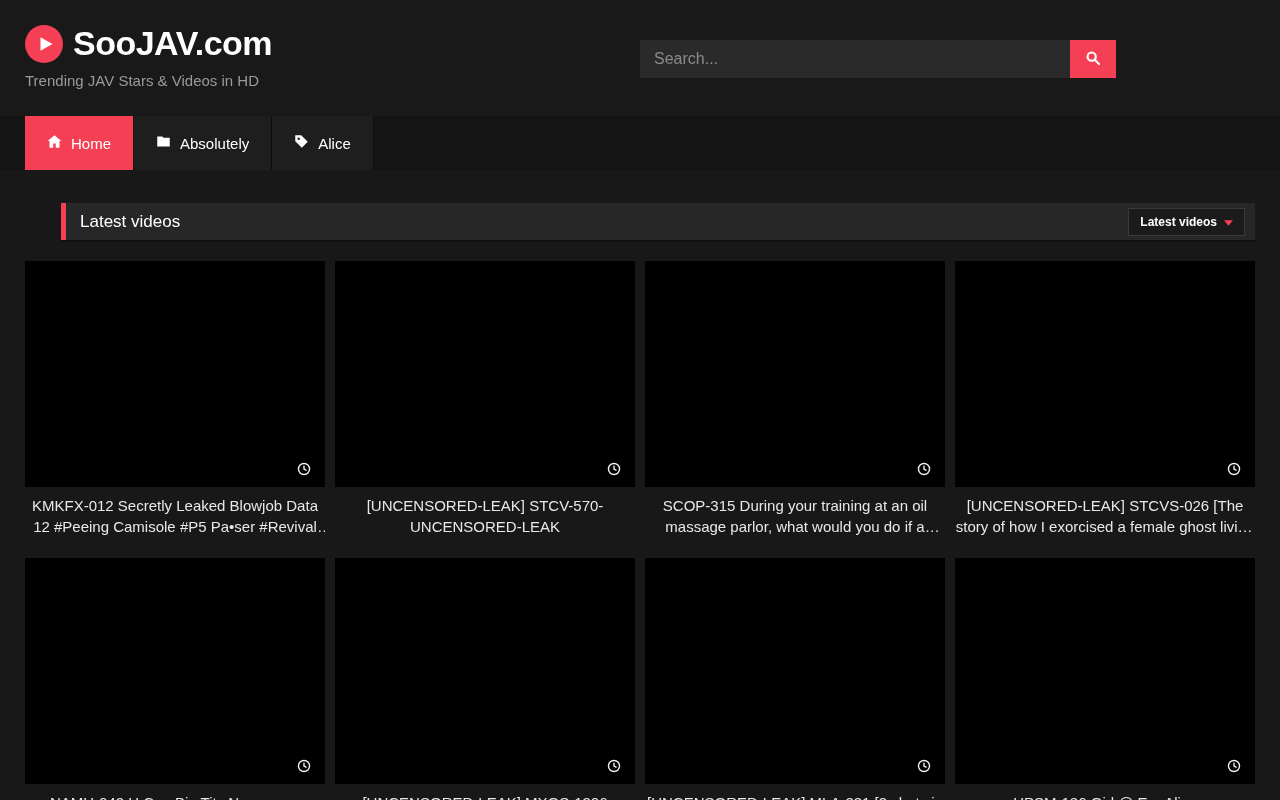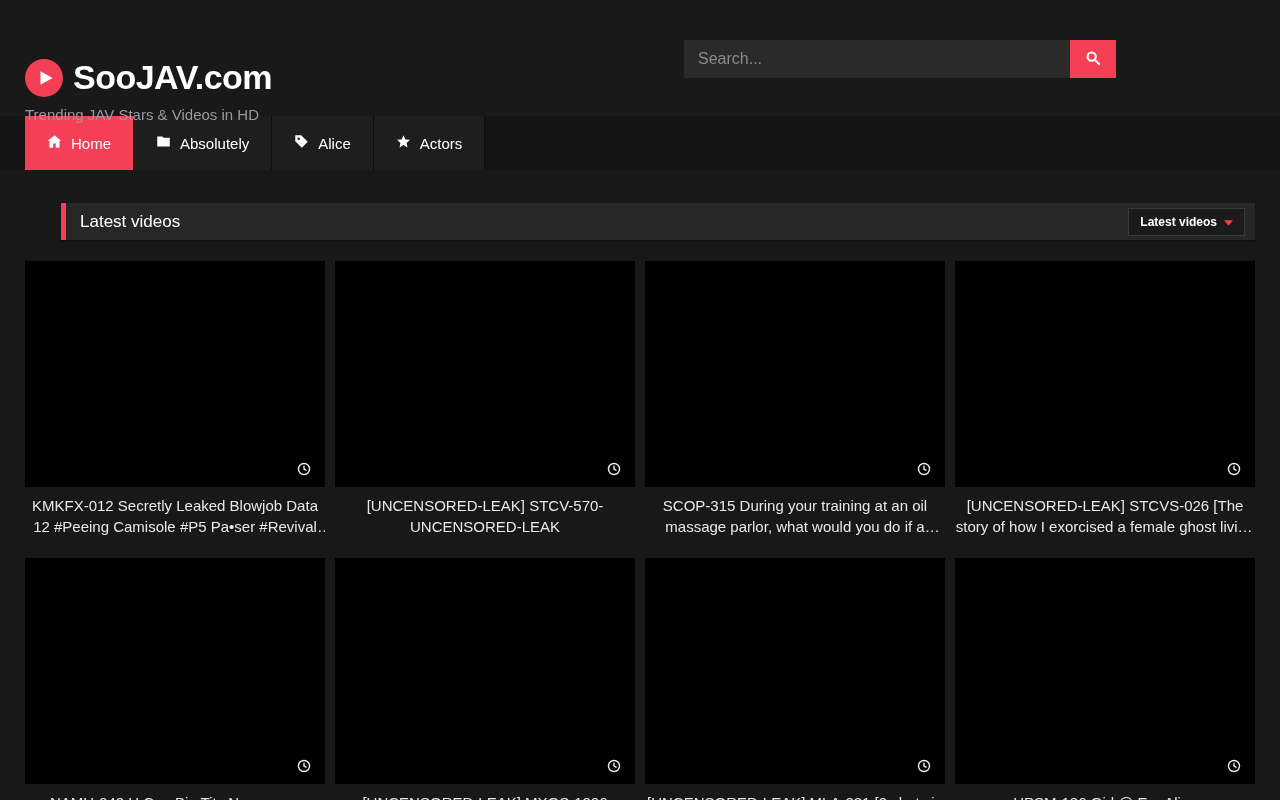--- a/index.html
+++ b/index.html
@@ -10,35 +10,35 @@
     color:#fff;
   }
 
   
   .header {
     height:116px;
     background:#191919;
     position:relative;
   }
   .brand { position:absolute; left:25px; top:24px; }
-  .brand-row { display:flex; align-items:center; gap:10px;margin-top:34px; }
+  .brand-row { display:flex; align-items:center; gap:10px; }
   .play-badge {
     width:38px; height:38px; border-radius:50%;
     background:#f43f55; display:flex; align-items:center; justify-content:center;
   }
   .play-badge svg { width:18px; height:18px; margin-left:2px; }
   .site-name { font-size:34px; font-weight:bold; color:#fff; letter-spacing:-0.5px; }
   .tagline { margin-top:9px; font-size:15px; color:#9a9a9a; }
 
   .search-form {
     position:absolute; top:40px; right:164px;
     display:flex; align-items:stretch;
   }
   .search-input {
-    width:386px; height:38px;
+    width:430px; height:38px;
     background:#2a2a2a; border:none; outline:none;
     color:#ddd; font-size:16px; padding:0 14px;
     font-family:"Liberation Sans", sans-serif;
   }
   .search-input::placeholder { color:#8a8a8a; }
   .search-btn {
     width:46px; height:38px; border:none; cursor:pointer;
     background:#f43f55; display:flex; align-items:center; justify-content:center;
   }
 
@@ -142,28 +142,20 @@
     </span>
     <span>Absolutely</span>
   </a>
   <a class="nav-item">
     <span>
       <svg viewBox="0 0 24 24" fill="#ffffff">
           <path d="M2 2h9.5L22 12.5 12.5 22 2 11.5zM7.5 5.5a2 2 0 1 0 0 4 2 2 0 0 0 0-4z" fill-rule="evenodd"></path>
         </svg>
     </span>
     <span>Alice</span>
-  </a>
-  <a class="nav-item">
-    <span>
-      <svg viewBox="0 0 24 24" fill="#ffffff">
-          <path d="M12 1.8l3.1 6.8 7.2.7-5.4 4.9 1.5 7.2L12 17.7l-6.4 3.7 1.5-7.2L1.7 9.3l7.2-.7z"></path>
-        </svg>
-    </span>
-    <span>Actors</span>
   </a>
 </div>
 
 <div class="main">
 
   <div class="section-bar">
     <h2 class="section-title">Latest videos</h2>
     <button class="sort-btn">
       <span>Latest videos</span>
       <span>

